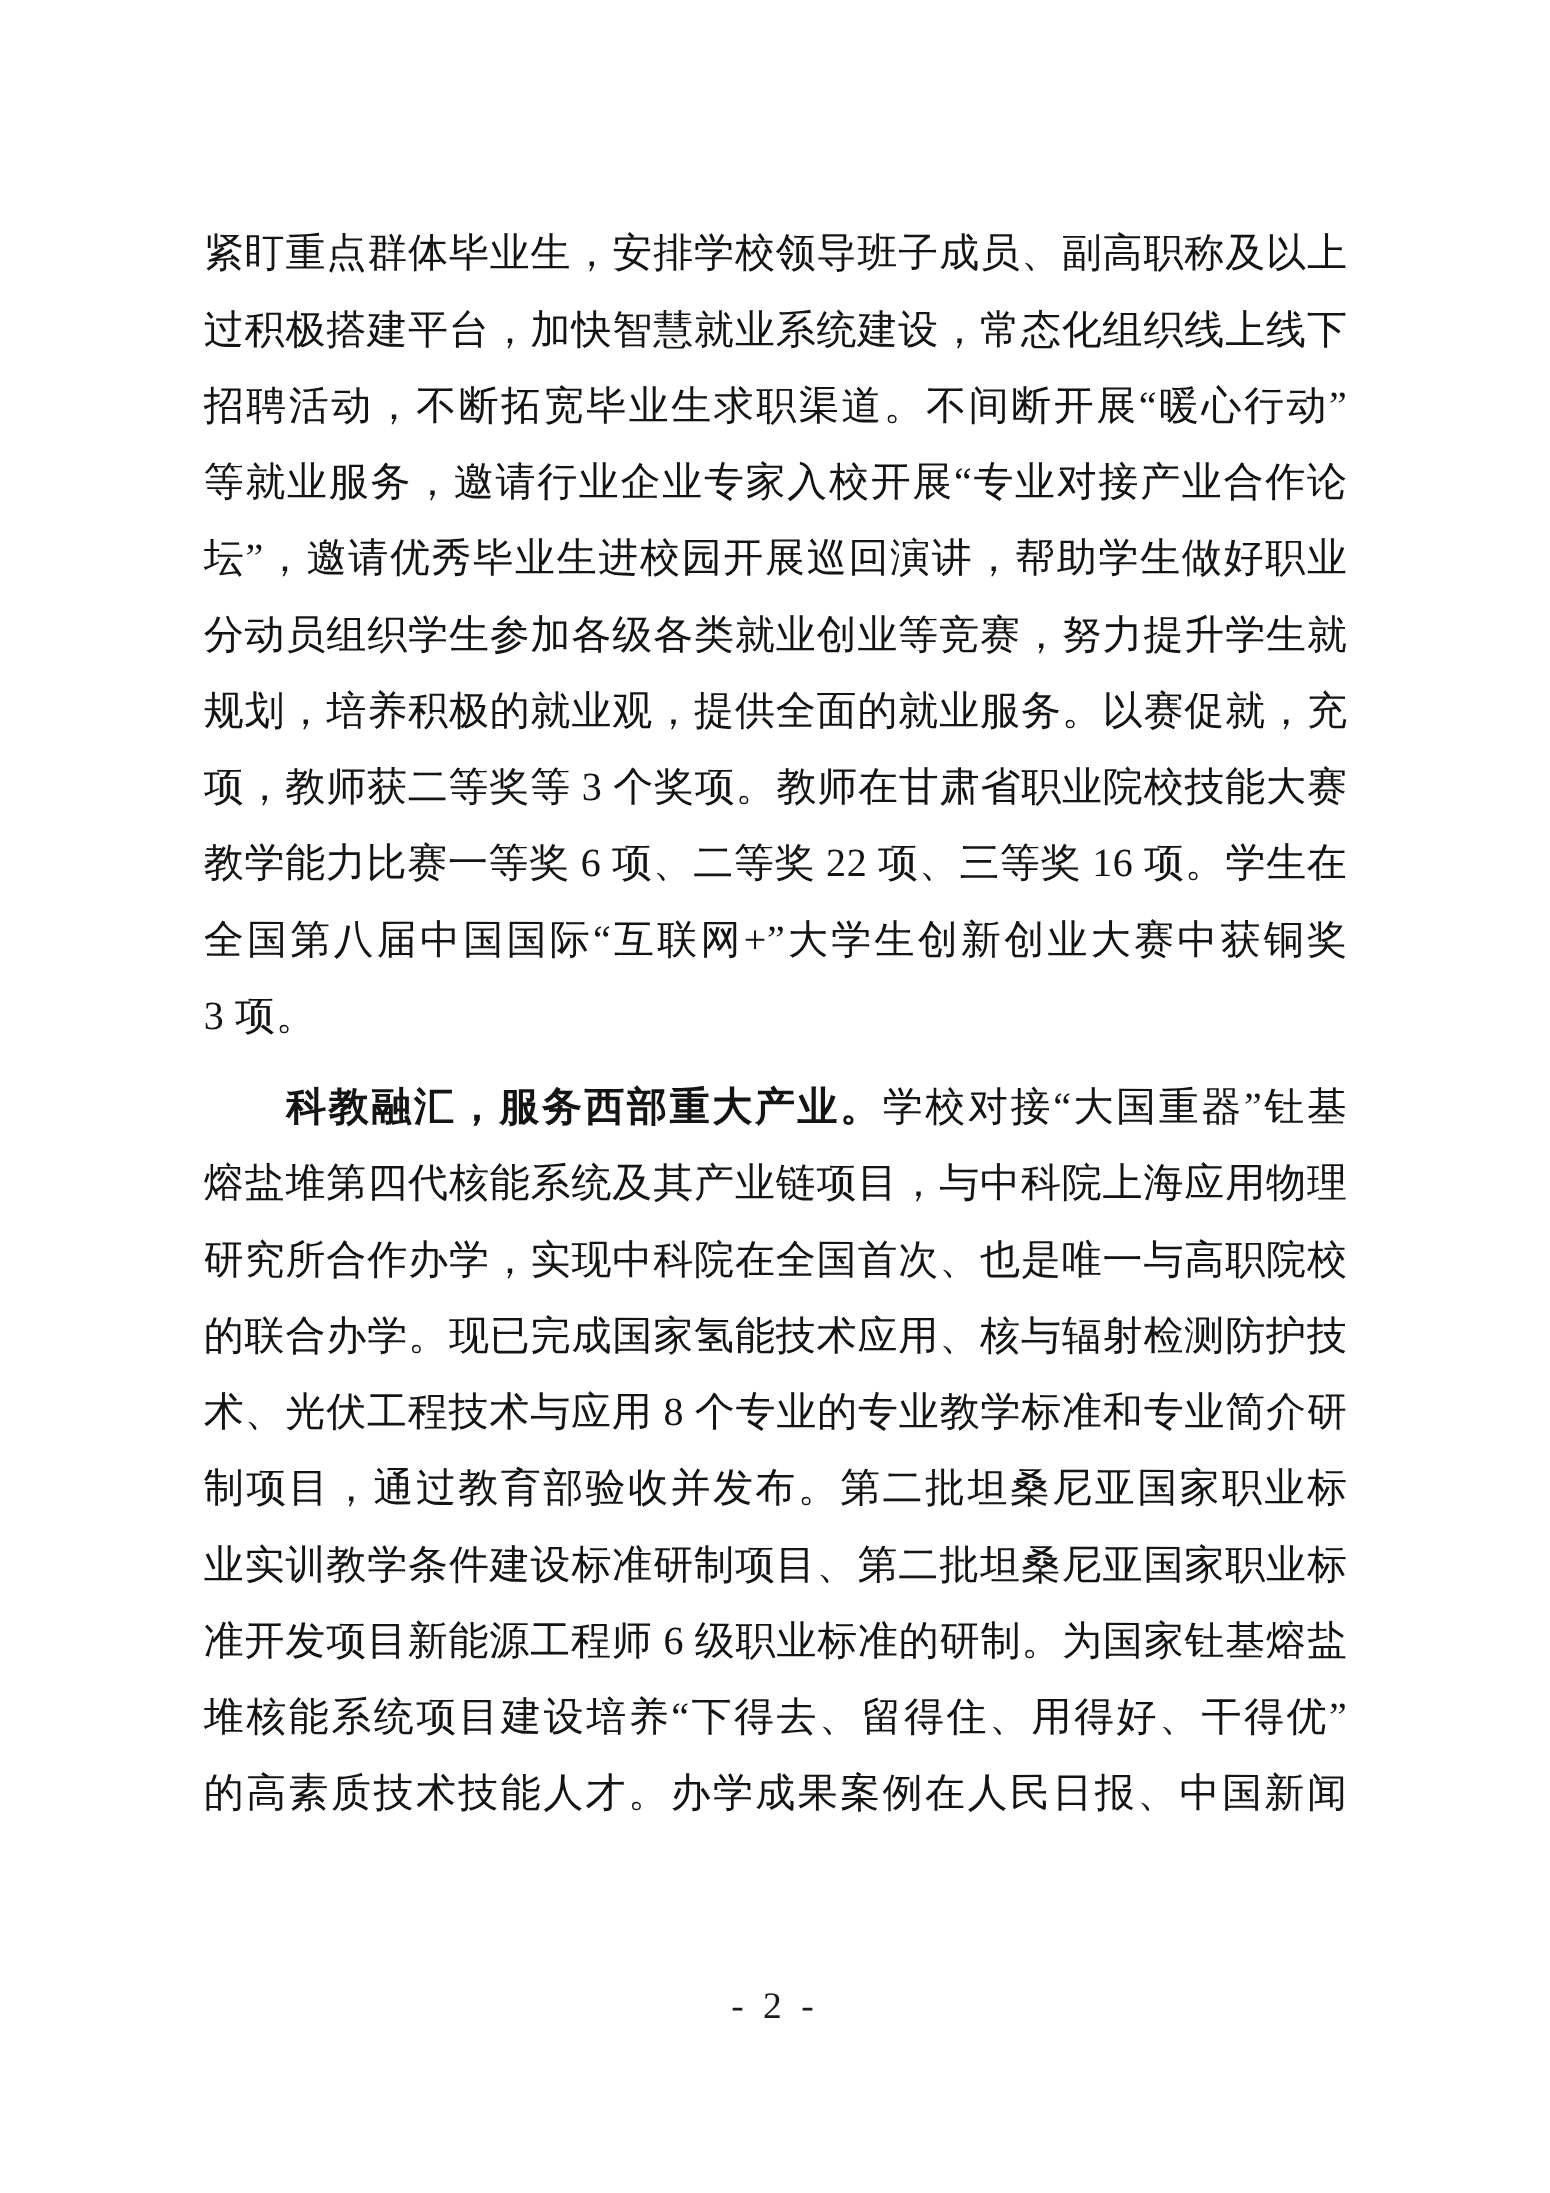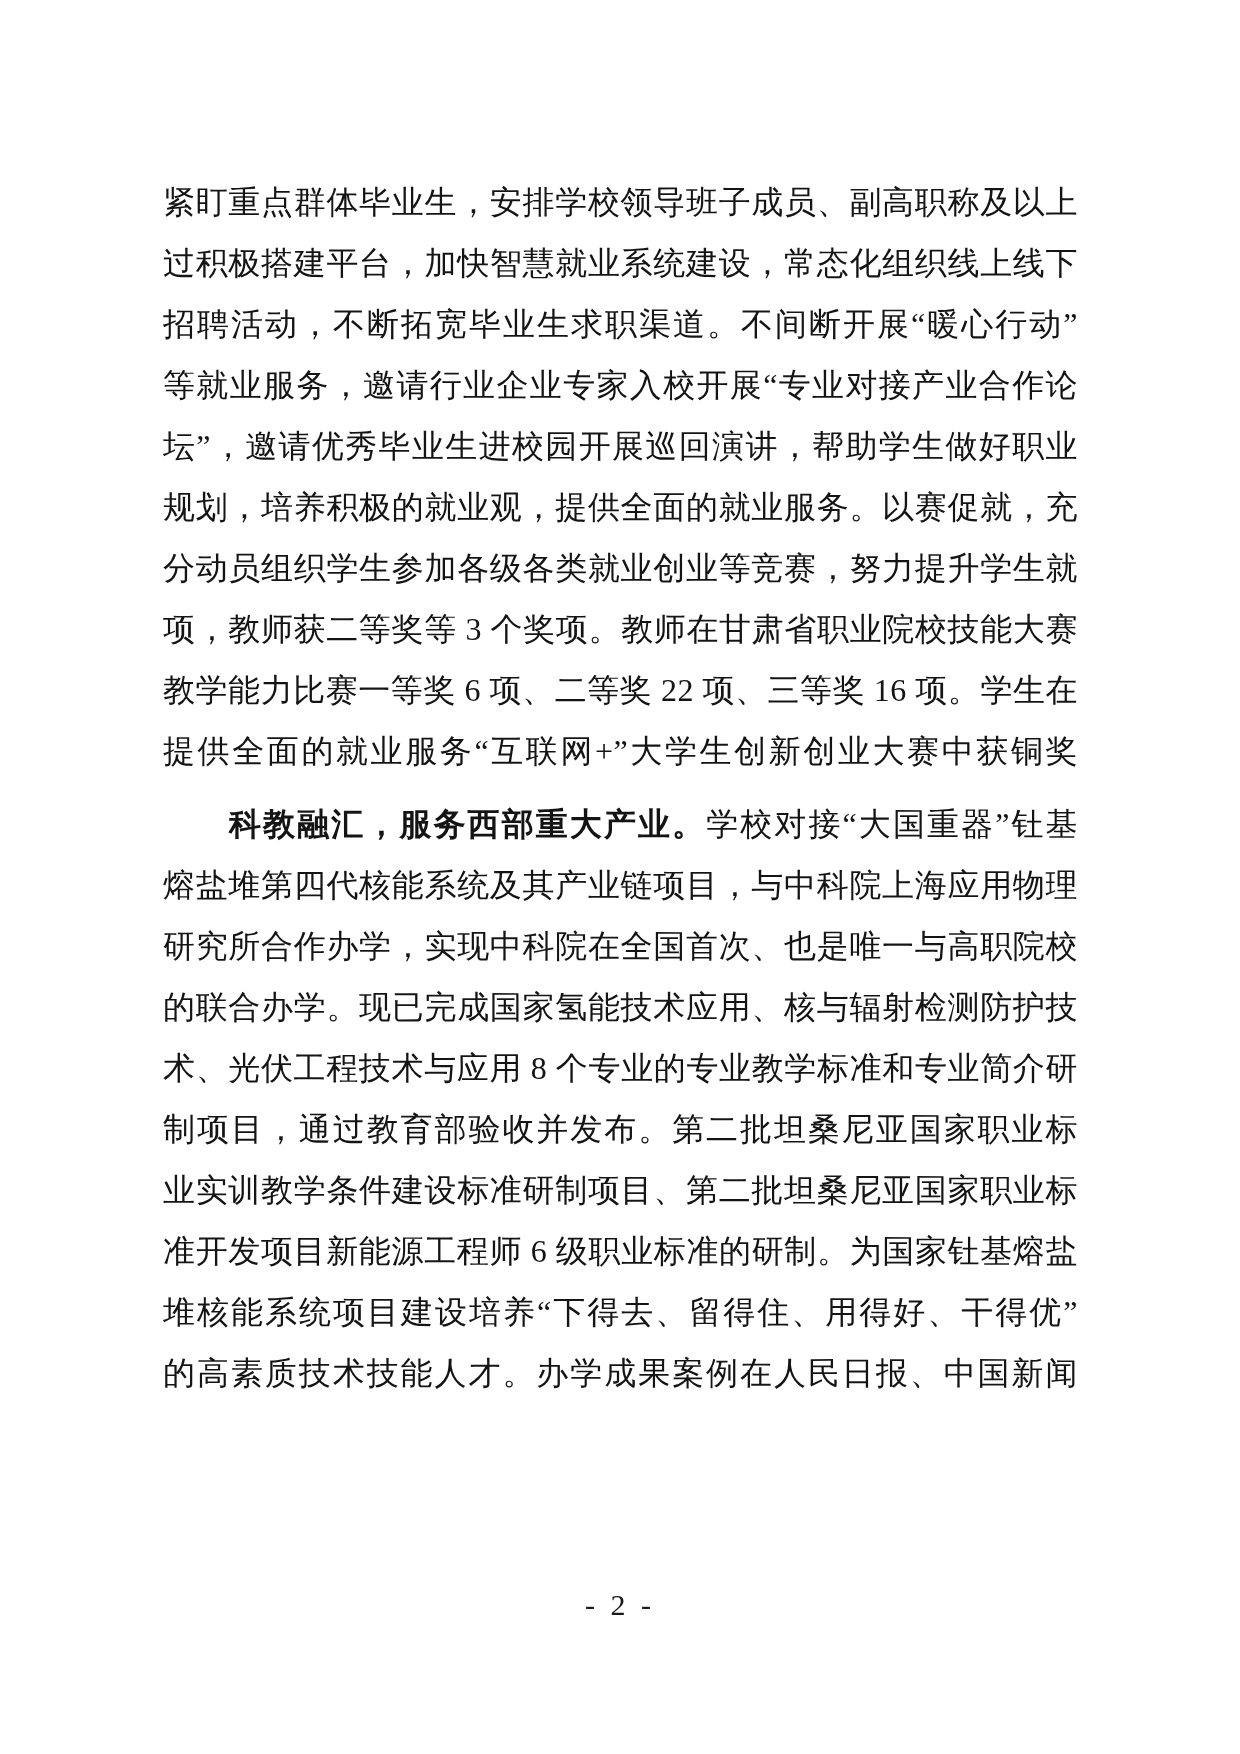--- a/index.html
+++ b/index.html
@@ -68,25 +68,26 @@
 
 <div class="page">
   <div class="text-block">
 
     <div class="para para1">
       <div class="line">紧盯重点群体毕业生，安排学校领导班子成员、副高职称及以上</div>
       <div class="line">过积极搭建平台，加快智慧就业系统建设，常态化组织线上线下</div>
       <div class="line">招聘活动，不断拓宽毕业生求职渠道。不间断开展“暖心行动”</div>
       <div class="line">等就业服务，邀请行业企业专家入校开展“专业对接产业合作论</div>
       <div class="line">坛”，邀请优秀毕业生进校园开展巡回演讲，帮助学生做好职业</div>
+      <div class="line">分动员组织学生参加各级各类就业创业等竞赛，努力提升学生就</div>
       <div class="line">规划，培养积极的就业观，提供全面的就业服务。以赛促就，充</div>
-      <div class="line">分动员组织学生参加各级各类就业创业等竞赛，努力提升学生就</div>
       <div class="line">项，教师获二等奖等 3 个奖项。教师在甘肃省职业院校技能大赛</div>
       <div class="line">教学能力比赛一等奖 6 项、二等奖 22 项、三等奖 16 项。学生在</div>
-      <div class="line">提供全面的就业服务“互联网+”大学生创新创业大赛中获铜奖</div>
+      <div class="line">全国第八届中国国际“互联网+”大学生创新创业大赛中获铜奖</div>
+      <div class="line short">3 项。</div>
     </div>
 
     <div class="para para2">
       <div class="line first-line-indent">
         <span class="lead-bold">科教融汇，服务西部重大产业。</span><span>学校对接“大国重器”钍基</span>
       </div>
       <div class="line">熔盐堆第四代核能系统及其产业链项目，与中科院上海应用物理</div>
       <div class="line">研究所合作办学，实现中科院在全国首次、也是唯一与高职院校</div>
       <div class="line">的联合办学。现已完成国家氢能技术应用、核与辐射检测防护技</div>
       <div class="line">术、光伏工程技术与应用 8 个专业的专业教学标准和专业简介研</div>

